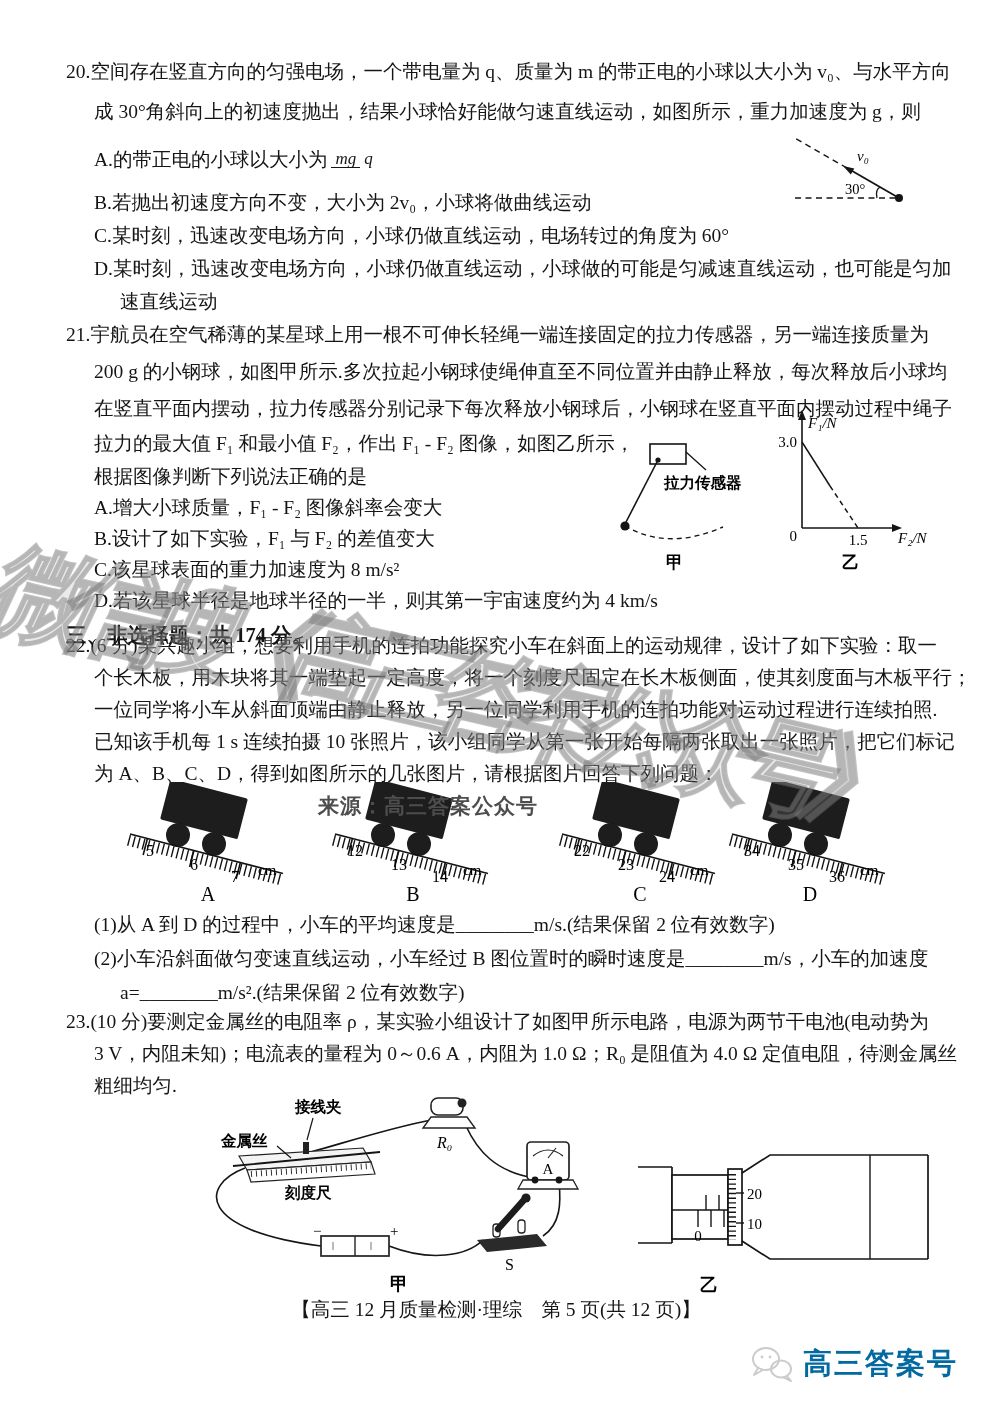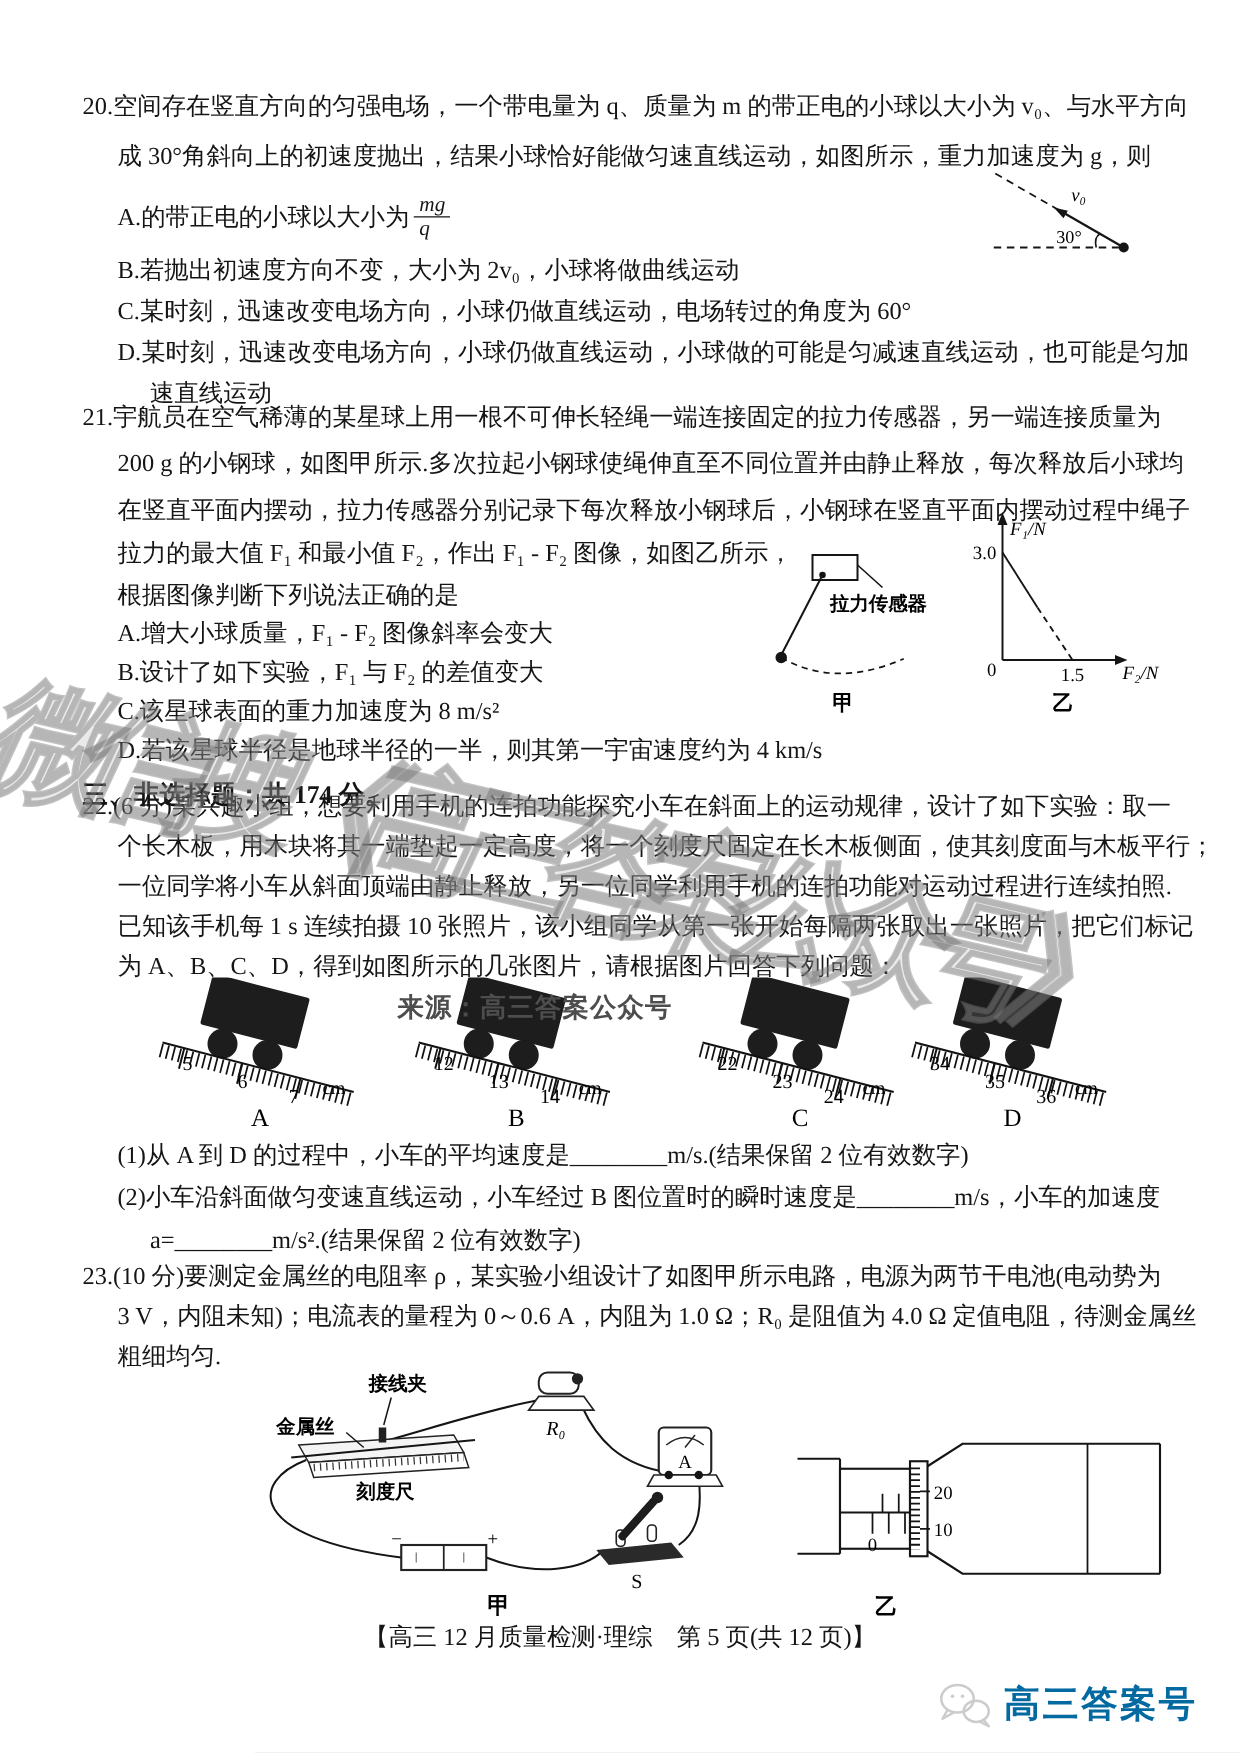--- a/index.html
+++ b/index.html
@@ -8,21 +8,21 @@
   .blk{position:absolute;left:66px;width:870px;font-size:19.5px;white-space:nowrap;z-index:1;}
   .l40{line-height:40px;}
   .l37{line-height:37px;}
   .l34{line-height:34px;}
   .l33{line-height:33px;}
   .l32{line-height:32px;}
   .l31{line-height:31px;}
   .ind{padding-left:28px;}
   .ind2{padding-left:54px;}
   .optA{height:54px;display:flex;align-items:center;padding-left:28px;}
-  .frac{display:inline-flex;flex-direction:column;align-items:flex-start;line-height:1.05;
+  .frac{display:inline-flex;flex-direction:row;align-items:center;line-height:1.05;
         font-style:italic;font-size:17px;margin-left:4px;vertical-align:middle;}
   .fnum{border-bottom:1.4px solid #151515;padding:0 4px;}
   .fden{padding:0 4px;}
   .sechead{font-weight:bold;font-size:20.5px;margin-top:20px;}
   .fig{position:absolute;z-index:2;}
   .watermark{position:absolute;left:18px;top:538px;z-index:4;white-space:nowrap;
              font-size:104px;font-weight:bold;letter-spacing:-28px;line-height:1;
              color:rgba(150,150,150,0.20);-webkit-text-stroke:2.2px rgba(120,120,120,0.45);
              transform:rotate(13deg) skewX(-12deg);transform-origin:0 0;pointer-events:none;}
   .srcline{position:absolute;left:318px;top:792px;z-index:5;font-size:21px;font-weight:bold;
@@ -34,21 +34,21 @@
   svg text{font-family:"Liberation Serif","DejaVu Serif",serif;}
   .cap{font-weight:bold;}
 </style>
 </head>
 <body>
 
 <div class="page">
 
   <div class="watermark">微信搜《高三答案公众号》</div>
 
-  <section class="blk" style="top:66px;">
+  <section class="blk" style="top:52px;">
     <div class="l40">20.空间存在竖直方向的匀强电场，一个带电量为 q、质量为 m 的带正电的小球以大小为 v₀、与水平方向</div>
     <div class="l40 ind">成 30°角斜向上的初速度抛出，结果小球恰好能做匀速直线运动，如图所示，重力加速度为 g，则</div>
     <div class="optA">
       <span>A.的带正电的小球以大小为</span>
       <span class="frac">
           <span class="fnum">mg</span>
           <span class="fden">q</span>
         </span>
     </div>
     <div class="l33 ind">B.若抛出初速度方向不变，大小为 2v₀，小球将做曲线运动</div>

